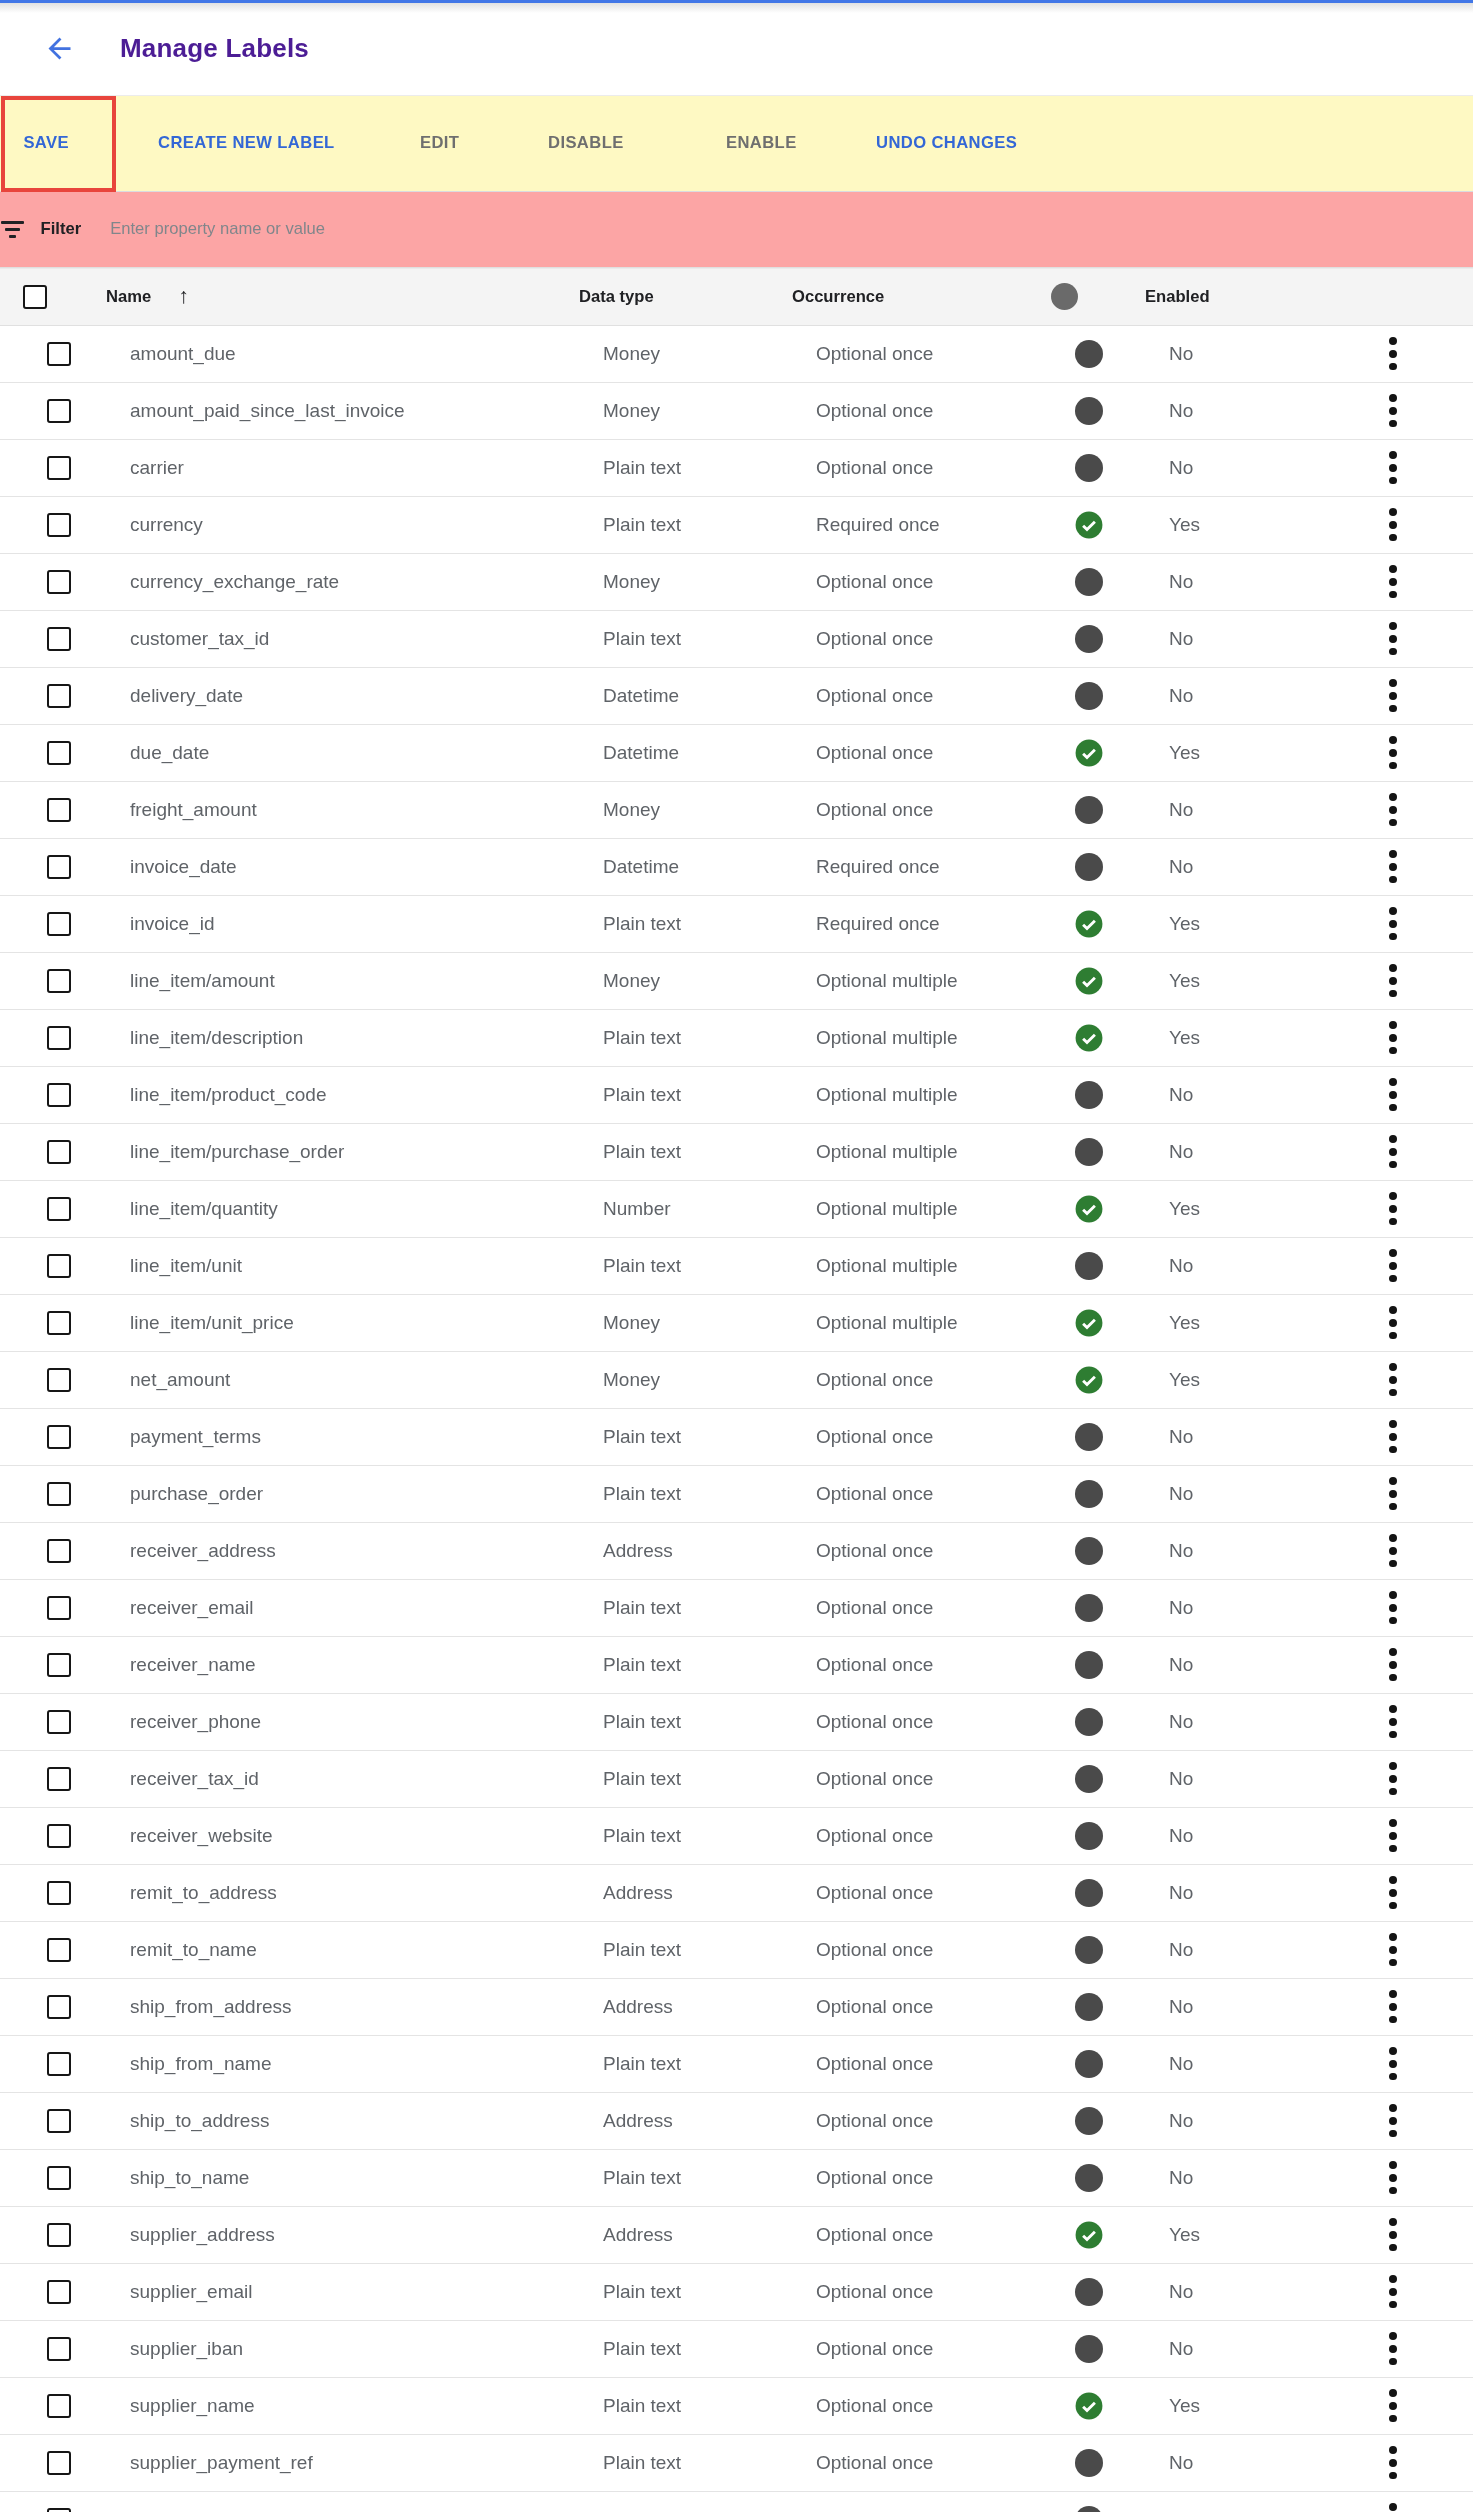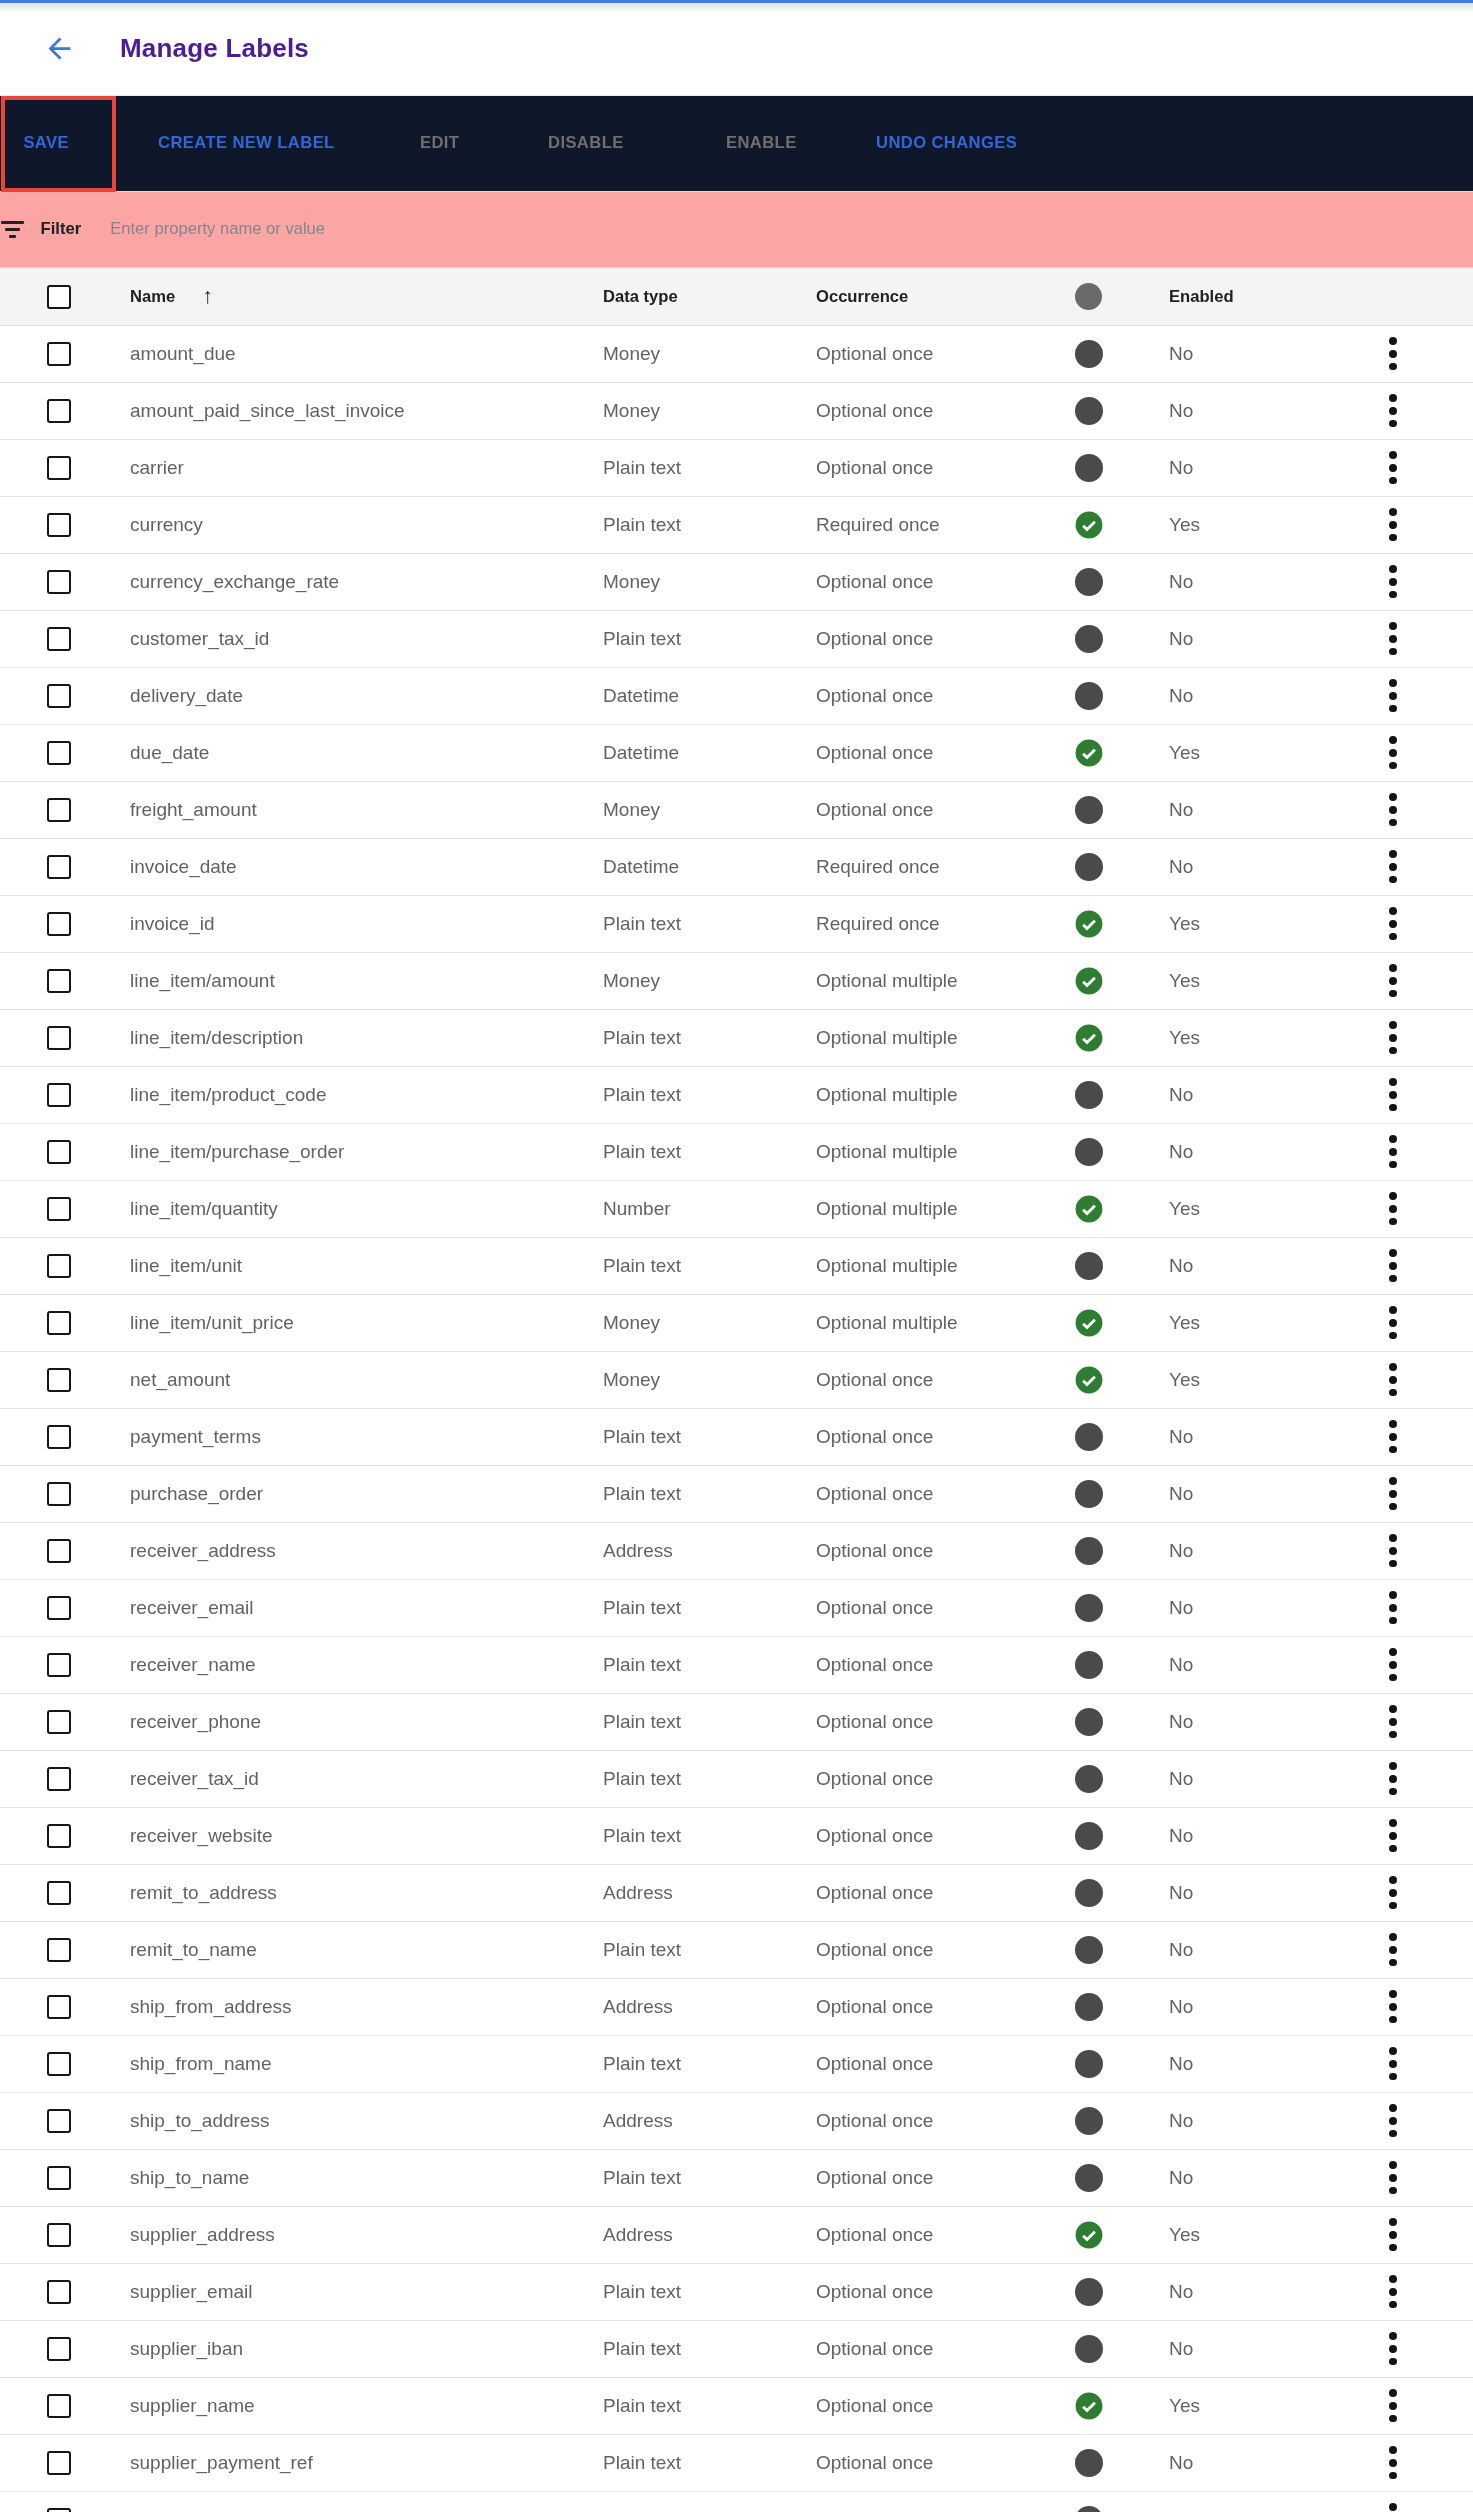--- a/index.html
+++ b/index.html
@@ -22,21 +22,21 @@
     height: 93px; display: flex; align-items: center;
     border-bottom: 1px solid #ececec; background: #fff;
   }
   .back-btn {
     margin-left: 42px; width: 35px; height: 35px; border: none; background: transparent;
     cursor: pointer; display: flex; align-items: center; justify-content: center;
   }
   .back-btn svg { width: 33px; height: 33px; fill: #4272e0; }
   .page-title { margin-left: 43px; font-size: 26px; color: #4c1d95; letter-spacing: 0.2px; }
   
-  .toolbar { height: 96px; border-bottom: 1px solid #dadce0; position: relative; background: #0f172a; }
+  .toolbar { height: 96px; border-bottom: 1px solid #dadce0; position: relative; background: #fef9c3; }
   .tb-btn {
     position: absolute; top: 50%; transform: translateY(-50%);
     background: transparent; border: none; cursor: pointer;
     font-family: "Liberation Sans", sans-serif;
     font-size: 16.6px; font-weight: 700; letter-spacing: 0.4px; white-space: nowrap;
   }
   .tb-btn.blue { color: #3367d6; }
   .tb-btn.gray { color: #6f6f6f; cursor: default; }
   .tb-save   { left: 23.4px; }
   .tb-create { left: 158px; }
@@ -55,21 +55,21 @@
   .filter-icon i:nth-child(1) { width: 23.4px; }
   .filter-icon i:nth-child(2) { width: 14.6px; }
   .filter-icon i:nth-child(3) { width: 6.8px; }
   .filter-label { font-size: 16.6px; font-weight: 700; color: #202124; margin-right: 29px; }
   .filter-input { border: none; outline: none; font-size: 16.6px; color: #202124; width: 682px; background: transparent; }
   .filter-input::placeholder { color: #80868b; }
   
   .thead {
     height: 58px; background: #f4f4f4;
     border-bottom: 1px solid #e0e0e0; border-top: 1px solid #ebebeb;
-    display: flex; align-items: center; padding-left: 47px;
+    display: flex; align-items: center; padding-left: 23px;
     font-size: 16.6px; font-weight: 700; color: #202124;
   }
   .row {
     height: 57px; border-bottom: 1px solid #e4e4e4;
     display: flex; align-items: center; padding-left: 47px;
     font-size: 19px; color: #5f6368; background: #fff;
   }
   .c-check  { width: 83px; display: flex; align-items: center; }
   .c-name   { width: 425px; display: flex; align-items: center; overflow: hidden; white-space: nowrap; }
   .c-type   { width: 213px; margin-left: 48px; }

